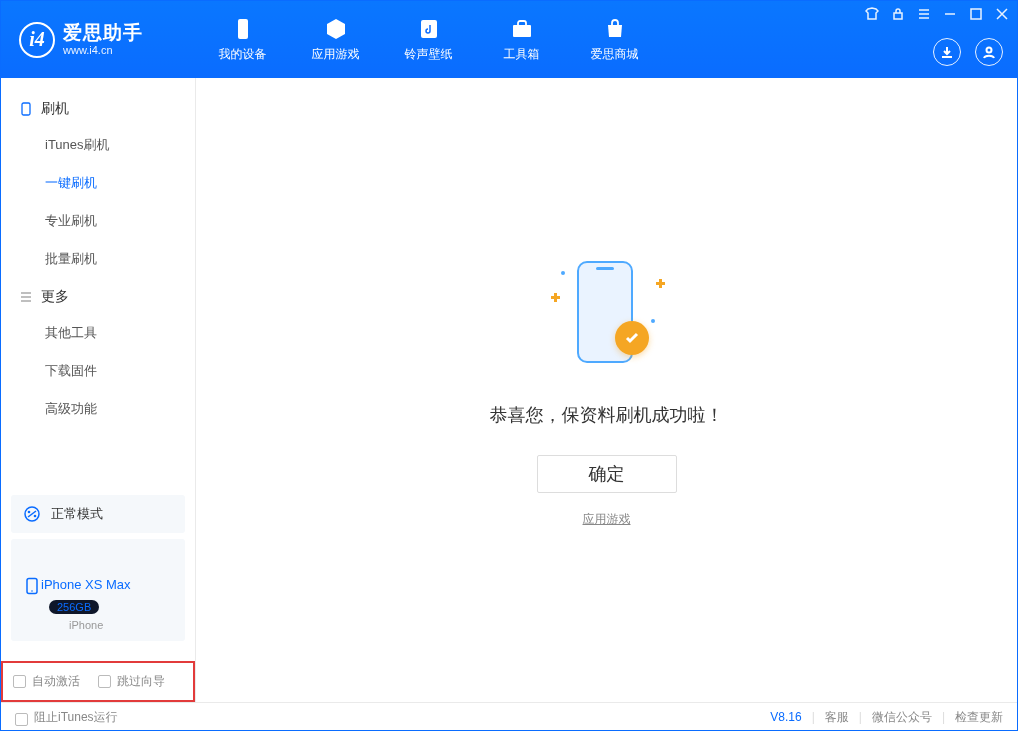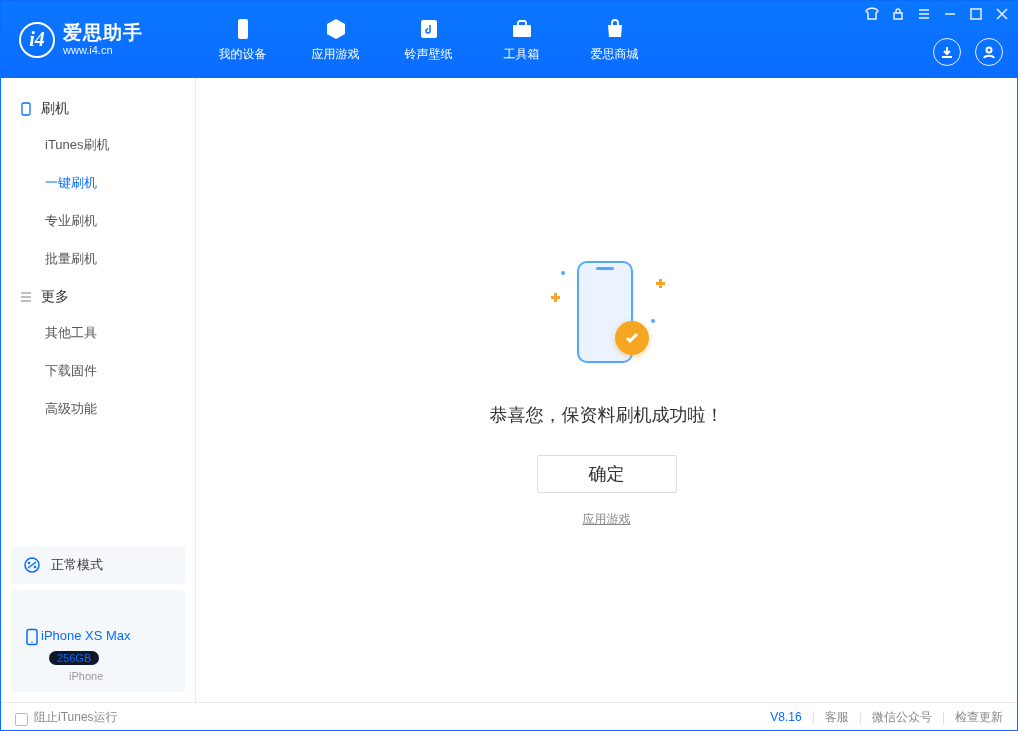--- a/index.html
+++ b/index.html
@@ -218,20 +218,30 @@
                 <rect x="4" y="1.5" width="10" height="15" rx="2" fill="none" stroke="#0a6cff" stroke-width="1.5"></rect>
                 <circle cx="9" cy="14" r="0.8" fill="#0a6cff"></circle>
               </svg></span>
           <span class="dev-name">iPhone XS Max</span>
         </div>
         <span class="dev-cap">256GB</span>
         <div class="dev-type">iPhone</div>
       </div>
     </div>
 
+    <div class="checkbox-row">
+      <label class="cb">
+        <span class="cb-box"></span>
+        <span>自动激活</span>
+      </label>
+      <label class="cb">
+        <span class="cb-box"></span>
+        <span>跳过向导</span>
+      </label>
+    </div>
   </div>
 
   <div class="main">
     <div class="illus">
       <div class="phone"></div>
       <div class="check-badge">
           <svg viewBox="0 0 16 16">
             <path d="M3 8l3 3 7-7"></path>
           </svg>
         </div>

